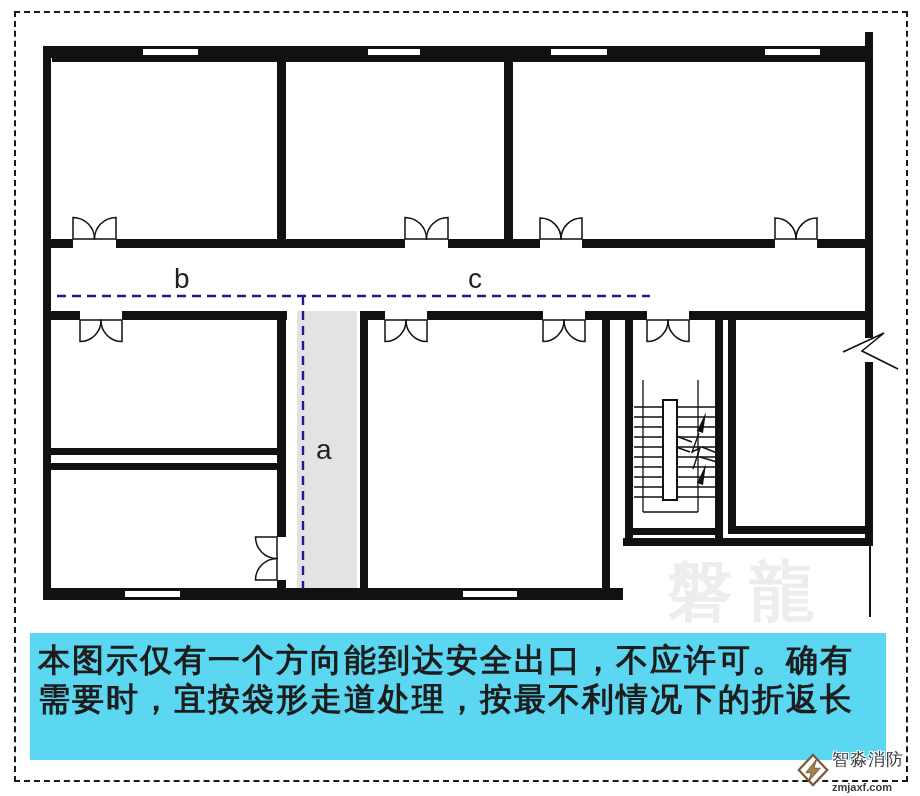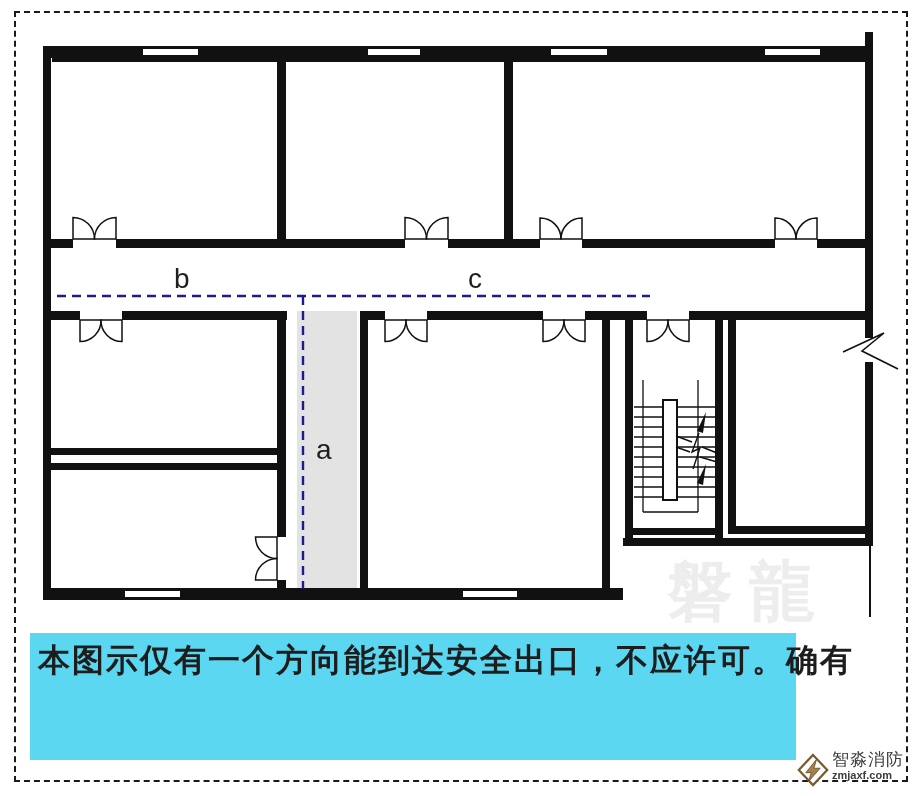--- a/index.html
+++ b/index.html
@@ -1,29 +1,29 @@
 <!DOCTYPE html>
 <html><head>
 <meta charset="utf-8">
 <style>
   html,body{margin:0;padding:0;background:#ffffff;}
   .stage{position:relative;width:920px;height:796px;background:#ffffff;overflow:hidden;
          font-family:"Liberation Sans",sans-serif;}
   .page-border{position:absolute;left:14px;top:11px;width:890px;height:767px;
                border:2px dashed #1a1a1a;pointer-events:none;}
   .plan-svg{position:absolute;left:0;top:0;}
-  .caption{position:absolute;left:30px;top:633px;width:766px;height:127px;
+  .caption{position:absolute;left:30px;top:633px;width:856px;height:127px;
            background:#5bd7f1;box-sizing:border-box;padding:8px 8px 0 8px;}
   .caption-line{font-size:32px;line-height:39px;font-weight:700;color:#1d1d1d;
                 letter-spacing:2px;white-space:nowrap;}
   .brand{position:absolute;left:797px;top:751px;display:flex;align-items:flex-start;gap:3px;}
   .brand-text{display:flex;flex-direction:column;line-height:1;}
   .brand-name{font-size:17px;font-weight:400;color:#3b3b3b;letter-spacing:1px;
               text-shadow:-1px -1px 0 #fff,1px -1px 0 #fff,-1px 1px 0 #fff,1px 1px 0 #fff;}
-  .brand-domain{font-size:11px;font-weight:700;color:#3b3b3b;margin-top:2px;
+  .brand-domain{font-size:11px;font-weight:700;color:#3b3b3b;margin-top:14px;
               text-shadow:-1px -1px 0 #fff,1px -1px 0 #fff,-1px 1px 0 #fff,1px 1px 0 #fff;}
 </style>
 </head>
 <body>
 
 <div class="stage">
 
   <div class="page-border"></div>
 
   <svg class="plan-svg" width="920" height="632" viewBox="0 0 920 632">
@@ -161,20 +161,21 @@
 
     <g font-size="28" fill="#1f1f1f">
       <text x="174" y="288">b</text>
       <text x="468" y="288">c</text>
       <text x="316" y="459">a</text>
     </g>
   </svg>
 
   <div class="caption">
     <div class="caption-line">本图示仅有一个方向能到达安全出口，不应许可。确有</div>
+    <div class="caption-line">需要时，宜按袋形走道处理，按最不利情况下的折返长</div>
   </div>
 
   <div class="brand">
     <svg width="32" height="38" viewBox="0 0 36 40">
       <polygon points="18,3 34,20 18,37 2,20" fill="#ffffff" stroke="#7a5a33" stroke-width="2.5"></polygon>
       <polygon points="22,8 10,23 16,23 13,33 26,18 19,18" fill="#a5814c" stroke="#6e4f2a" stroke-width="1"></polygon>
     </svg>
     <div class="brand-text">
       <span class="brand-name">智淼消防</span>
       <span class="brand-domain">zmjaxf.com</span>

